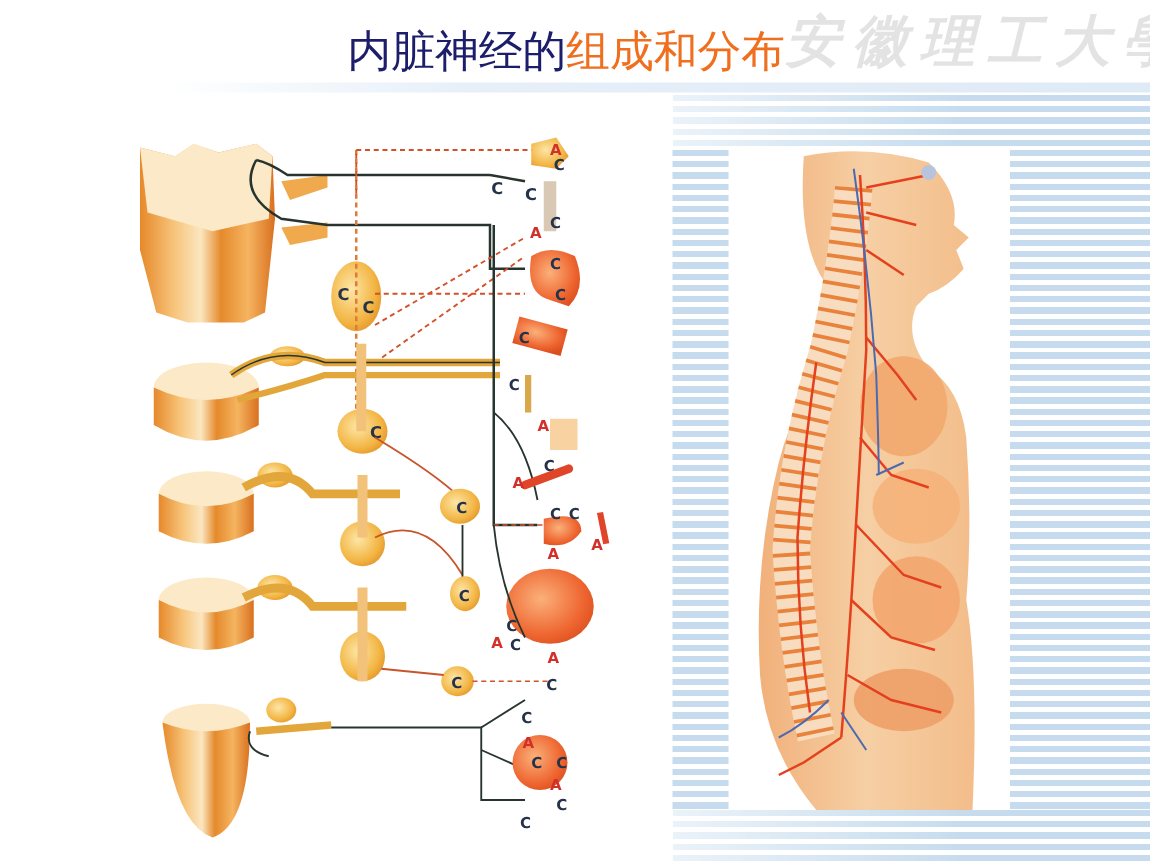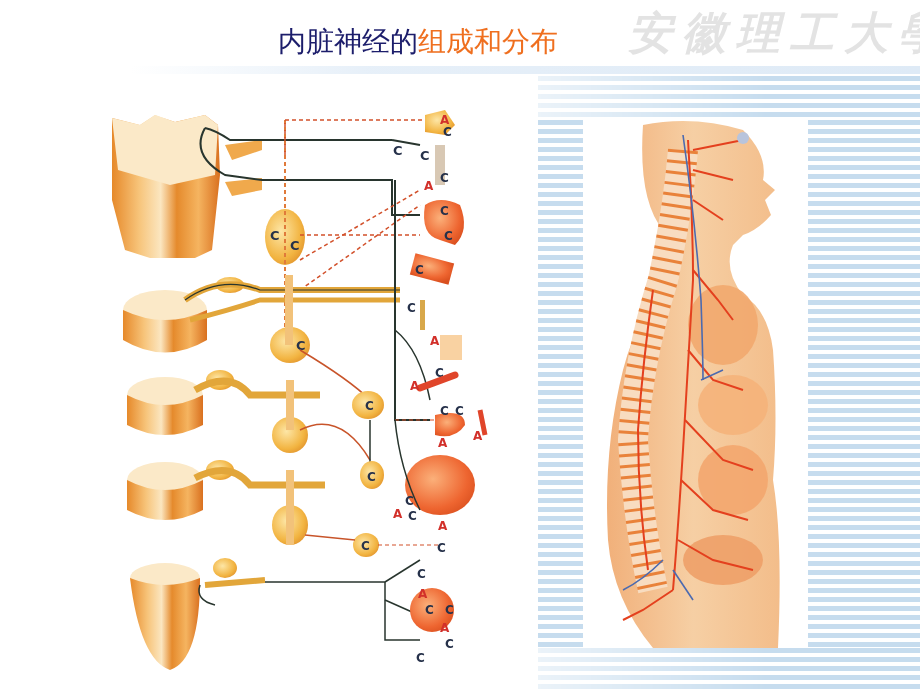--- a/index.html
+++ b/index.html
@@ -12,22 +12,22 @@
 
     
     .watermark {
       position: absolute; left: 628px; top: 4px; height: 60px;
       font-family: "DejaVu Serif", serif; font-size: 44px; font-weight: bold;
       font-style: italic; letter-spacing: 10px; color: #e3e3e3; white-space: nowrap;
     }
 
     
     .title {
-      position: absolute; left: 278px; top: 22px; font-size: 28px; line-height: 40px;
-      white-space: nowrap; font-family: Liberation Sans, sans-serif;
+      position: absolute; left: 278px; top: 22px; font-size: 35px; line-height: 40px;
+      white-space: nowrap; font-family: Liberation Serif, serif;
     }
     .title .t-a { color: #1c1d6b; }
     .title .t-b { color: #ef6f1f; }
 
     
     .title-rule {
       position: absolute; left: 130px; top: 66px; width: 790px; height: 8px;
       background: linear-gradient(90deg, rgba(235,242,250,0) 0%, rgba(228,238,248,0.9) 30%, rgba(222,234,246,1) 100%);
     }
 

